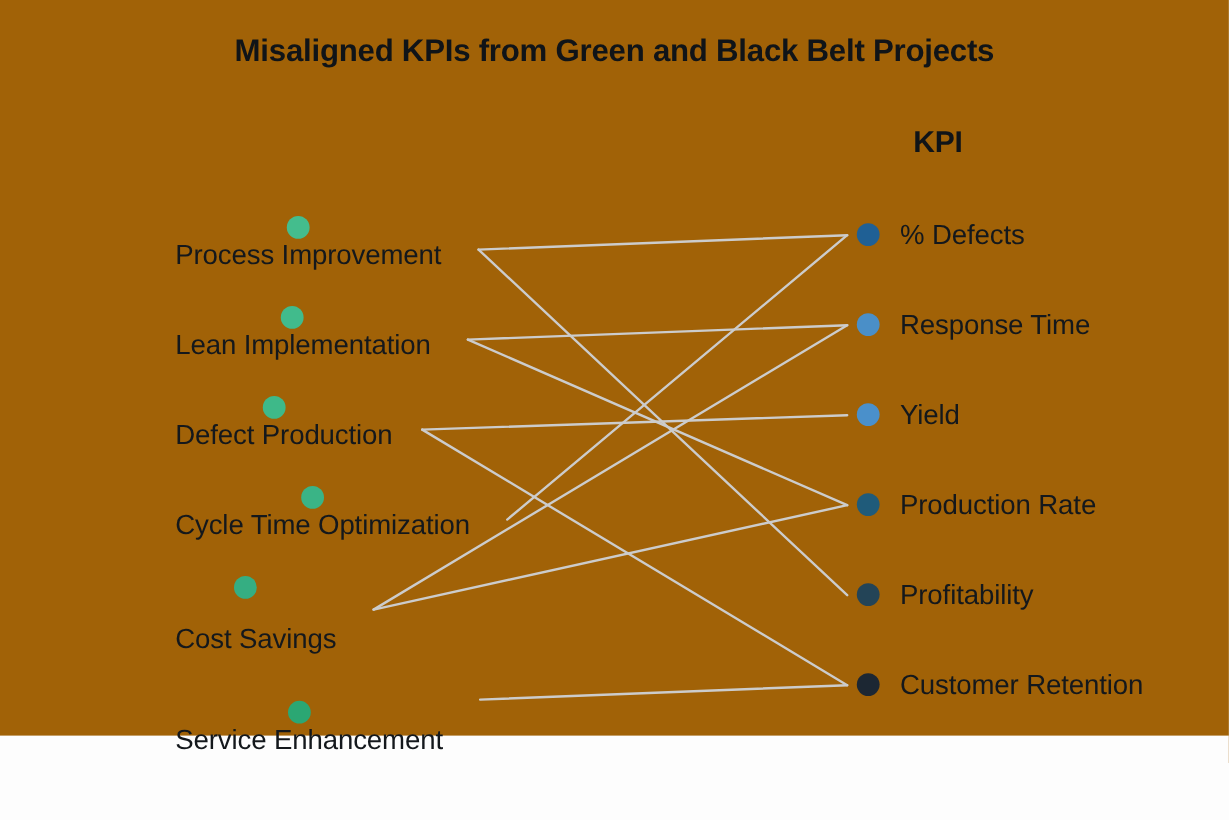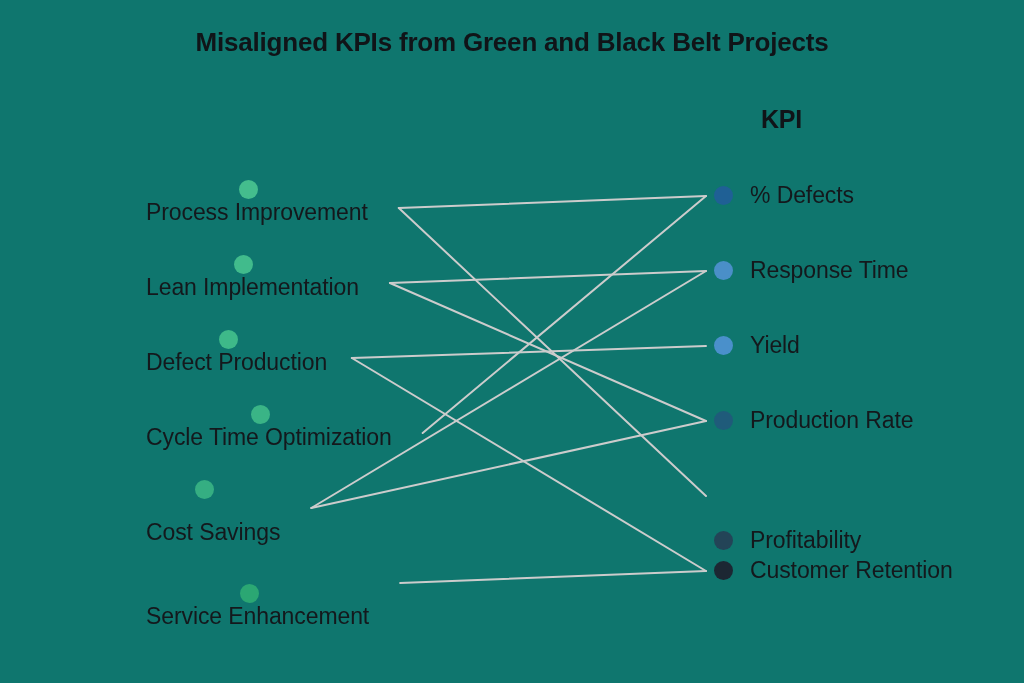--- a/index.html
+++ b/index.html
@@ -10,22 +10,22 @@
     width: 1024px;
     height: 683px;
     background: #fdfdfd;
     font-family: "Liberation Sans", sans-serif;
     overflow: hidden;
     position: relative;
   }
   #stage {
     position: relative;
     width: 1024px;
-    height: 683px;
-    background: #0f766e;
+    height: 613px;
+    background: #a16207;
   }
   #chart-title {
     position: absolute;
     left: 0;
     top: 27px;
     width: 1024px;
     text-align: center;
     font-size: 26px;
     font-weight: bold;
     color: #101418;
@@ -131,21 +131,21 @@
         <span class="label">Response Time</span>
       </div>
       <div class="node right-node" style="top: 330px;">
         <span class="dot" style="background: rgb(74, 144, 203);"></span>
         <span class="label">Yield</span>
       </div>
       <div class="node right-node" style="top: 405px;">
         <span class="dot" style="background: rgb(31, 91, 122);"></span>
         <span class="label">Production Rate</span>
       </div>
-      <div class="node right-node" style="top: 480px; margin-top: 45px;">
+      <div class="node right-node" style="top: 480px;">
         <span class="dot" style="background: rgb(35, 68, 87);"></span>
         <span class="label">Profitability</span>
       </div>
       <div class="node right-node" style="top: 555px;">
         <span class="dot" style="background: rgb(28, 39, 51);"></span>
         <span class="label">Customer Retention</span>
       </div>
     </div>
 
 </div>

